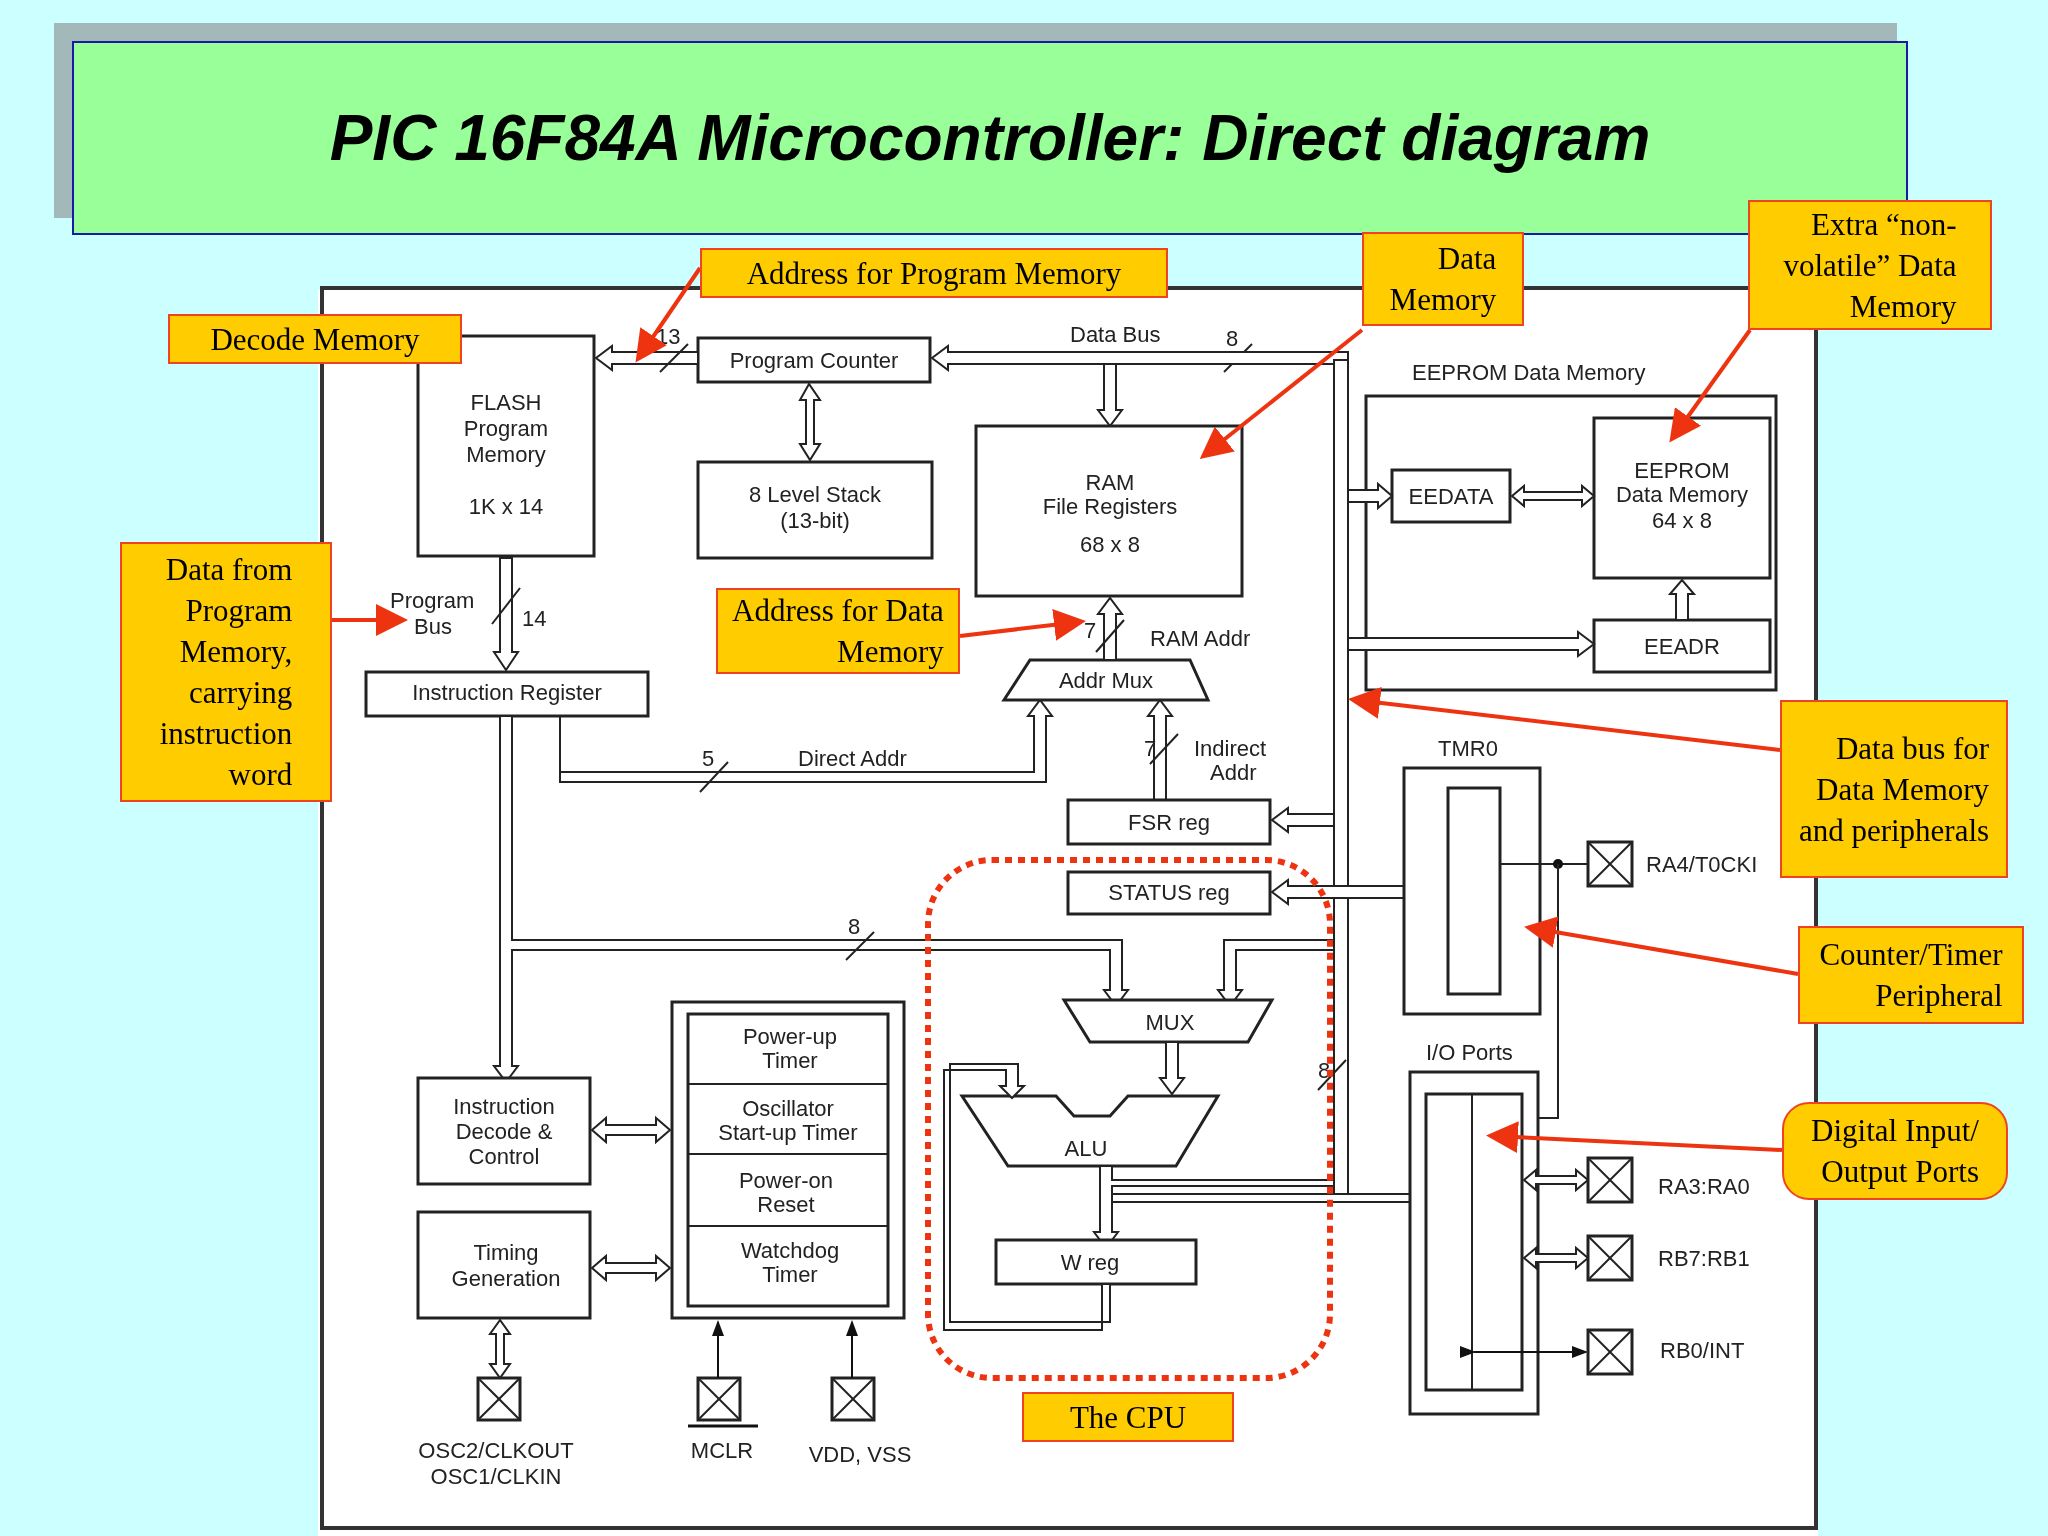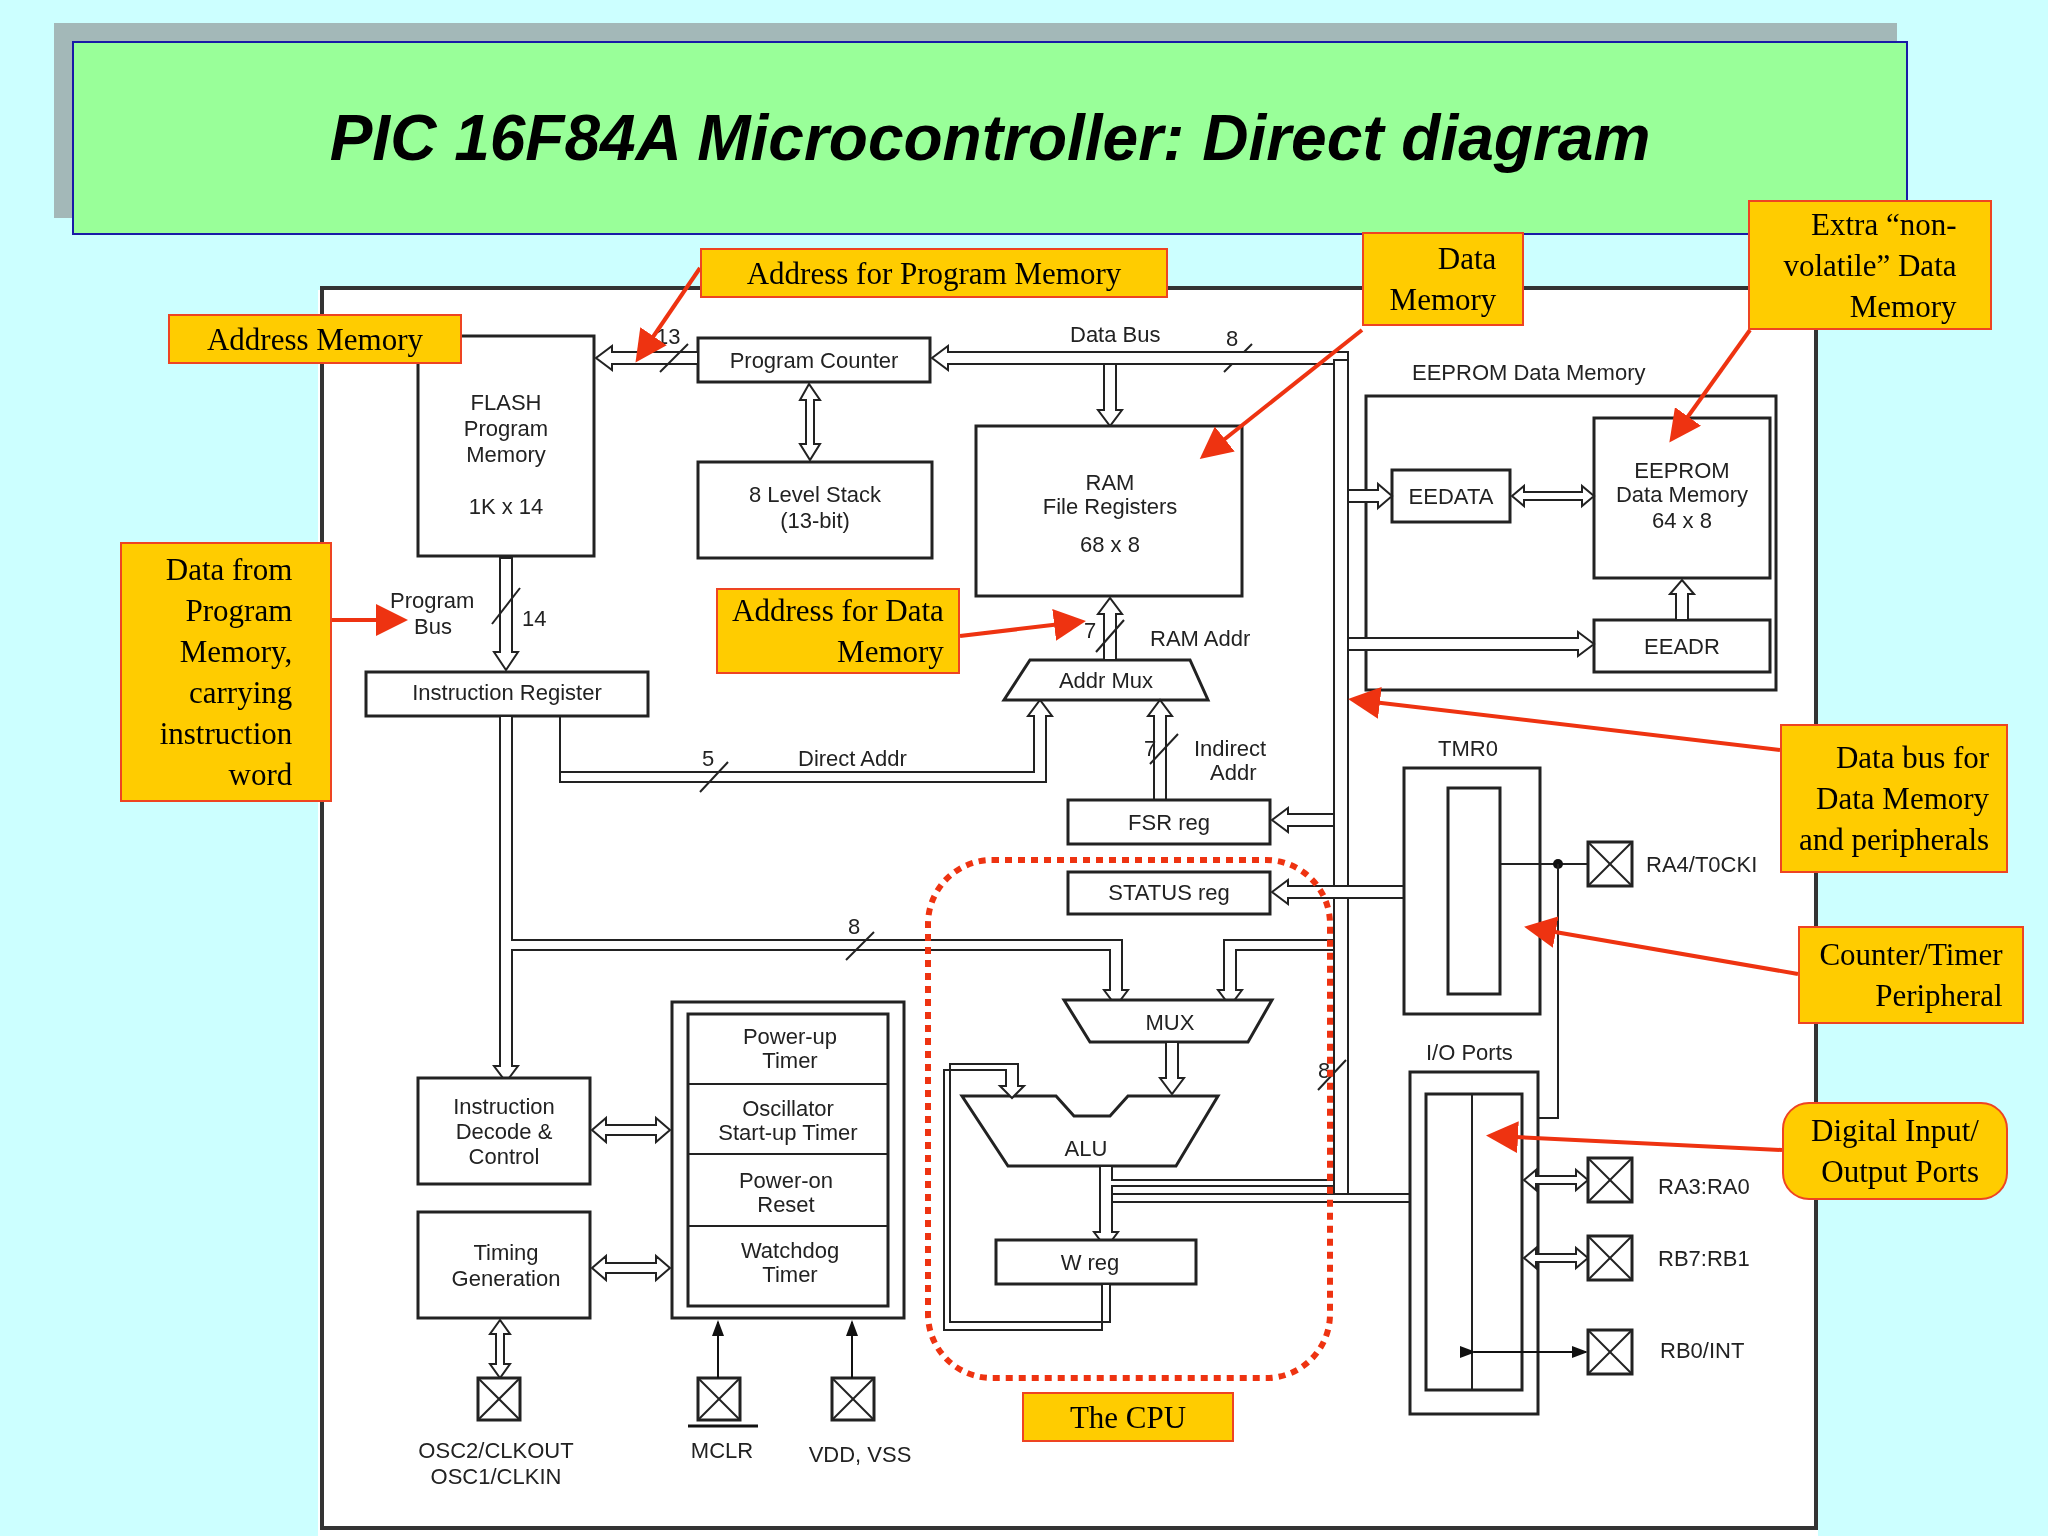--- a/index.html
+++ b/index.html
@@ -273,35 +273,35 @@
     <line x1="1362" y1="330" x2="1206" y2="454" marker-end="url(#redarrow)"></line>
     <line x1="1750" y1="330" x2="1674" y2="436" marker-end="url(#redarrow)"></line>
     <line x1="332" y1="620" x2="400" y2="620" marker-end="url(#redarrow)"></line>
     <line x1="960" y1="636" x2="1078" y2="622" marker-end="url(#redarrow)"></line>
     <line x1="1780" y1="750" x2="1356" y2="700" marker-end="url(#redarrow)"></line>
     <line x1="1798" y1="974" x2="1532" y2="928" marker-end="url(#redarrow)"></line>
     <line x1="1782" y1="1150" x2="1494" y2="1136" marker-end="url(#redarrow)"></line>
   </g>
 </svg>
 
-<div class="note" style="left:168px;top:314px;width:294px;height:50px;">Address Memory</div>
+<div class="note" style="left:168px;top:314px;width:294px;height:50px;">Decode Memory</div>
 <div class="note" style="left:700px;top:248px;width:468px;height:50px;">Address for Program Memory</div>
 <div class="note" style="left:1362px;top:232px;width:162px;height:94px;">Data
 Memory</div>
 <div class="note" style="left:1748px;top:200px;width:244px;height:130px;">Extra “non-
 volatile” Data
 Memory</div>
 <div class="note" style="left:120px;top:522px;width:212px;height:260px;margin-top:20px;">Data from
 Program
 Memory,
 carrying
 instruction
 word</div>
 <div class="note" style="left:716px;top:588px;width:244px;height:86px;">Address for Data
 Memory</div>
-<div class="note" style="left:1780px;top:700px;width:228px;height:149px;margin-top:24px;">Data bus for
+<div class="note" style="left:1780px;top:700px;width:228px;height:178px;">Data bus for
 Data Memory
 and peripherals</div>
 <div class="note" style="left:1798px;top:926px;width:226px;height:98px;">Counter/Timer
 Peripheral</div>
 <div class="note" style="left:1782px;top:1102px;width:226px;height:98px;border-radius:27px;">Digital Input/
 Output Ports</div>
 <div class="note" style="left:1022px;top:1392px;width:212px;height:50px;">The CPU</div>
 
 </body></html>

